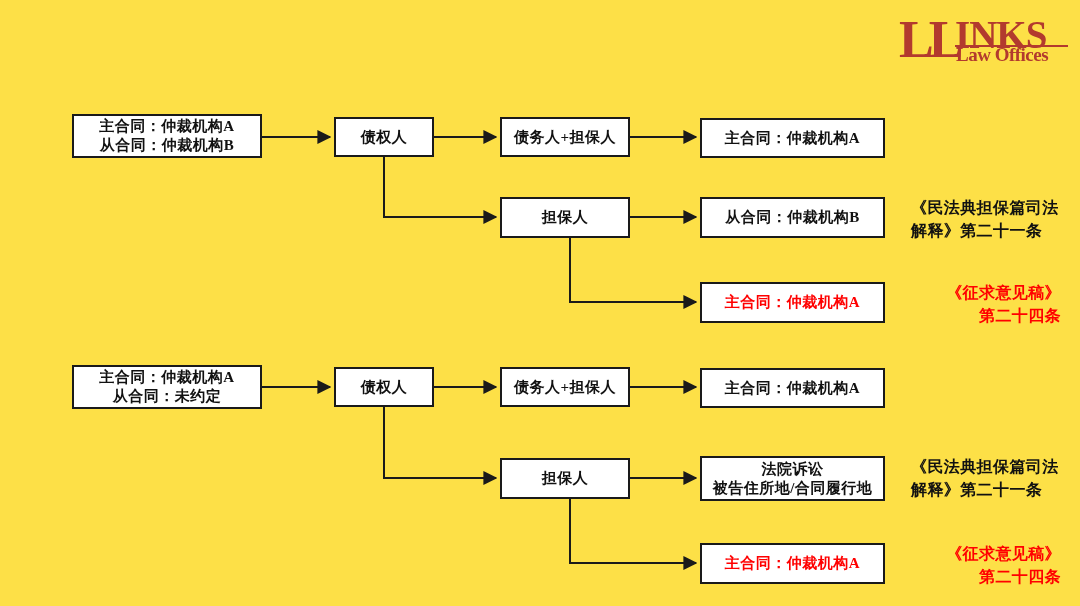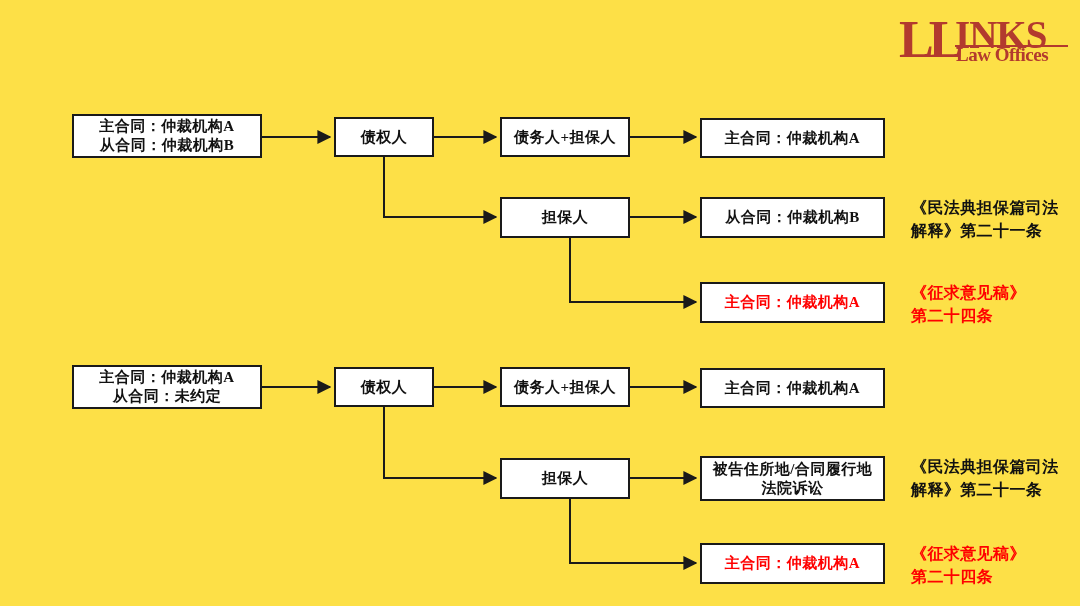--- a/index.html
+++ b/index.html
@@ -52,21 +52,21 @@
     position: absolute;
     font-weight: bold;
     font-size: 16px;
     line-height: 1.45;
     color: #111111;
     text-align: left;
     letter-spacing: 0.4px;
   }
   .note.red {
     color: #ff0000;
-    text-align: left;
+    text-align: right;
   }
   
   #logo {
     position: absolute;
     left: 893px;
     top: 18px;
     width: 180px;
     height: 72px;
     color: #b23a2e;
   }
@@ -223,22 +223,22 @@
   <div class="node" style="left:700px; top:368px; width:185px; height:40px;">
     <div class="inner">主合同：仲裁机构A</div>
   </div>
 
   <div class="node" style="left:500px; top:458px; width:130px; height:41px;">
     <div class="inner">担保人</div>
   </div>
 
   <div class="node" style="left:700px; top:456px; width:185px; height:45px;">
     <div class="inner">
+      <div>法院诉讼</div>
       <div>被告住所地/合同履行地</div>
-      <div>法院诉讼</div>
     </div>
   </div>
 
   <div class="node red" style="left:700px; top:543px; width:185px; height:41px;">
     <div class="inner">主合同：仲裁机构A</div>
   </div>
 
   <div class="note" style="left:911px; top:455px; width:165px;">
     <div>《民法典担保篇司法</div>
     <div>解释》第二十一条</div>

